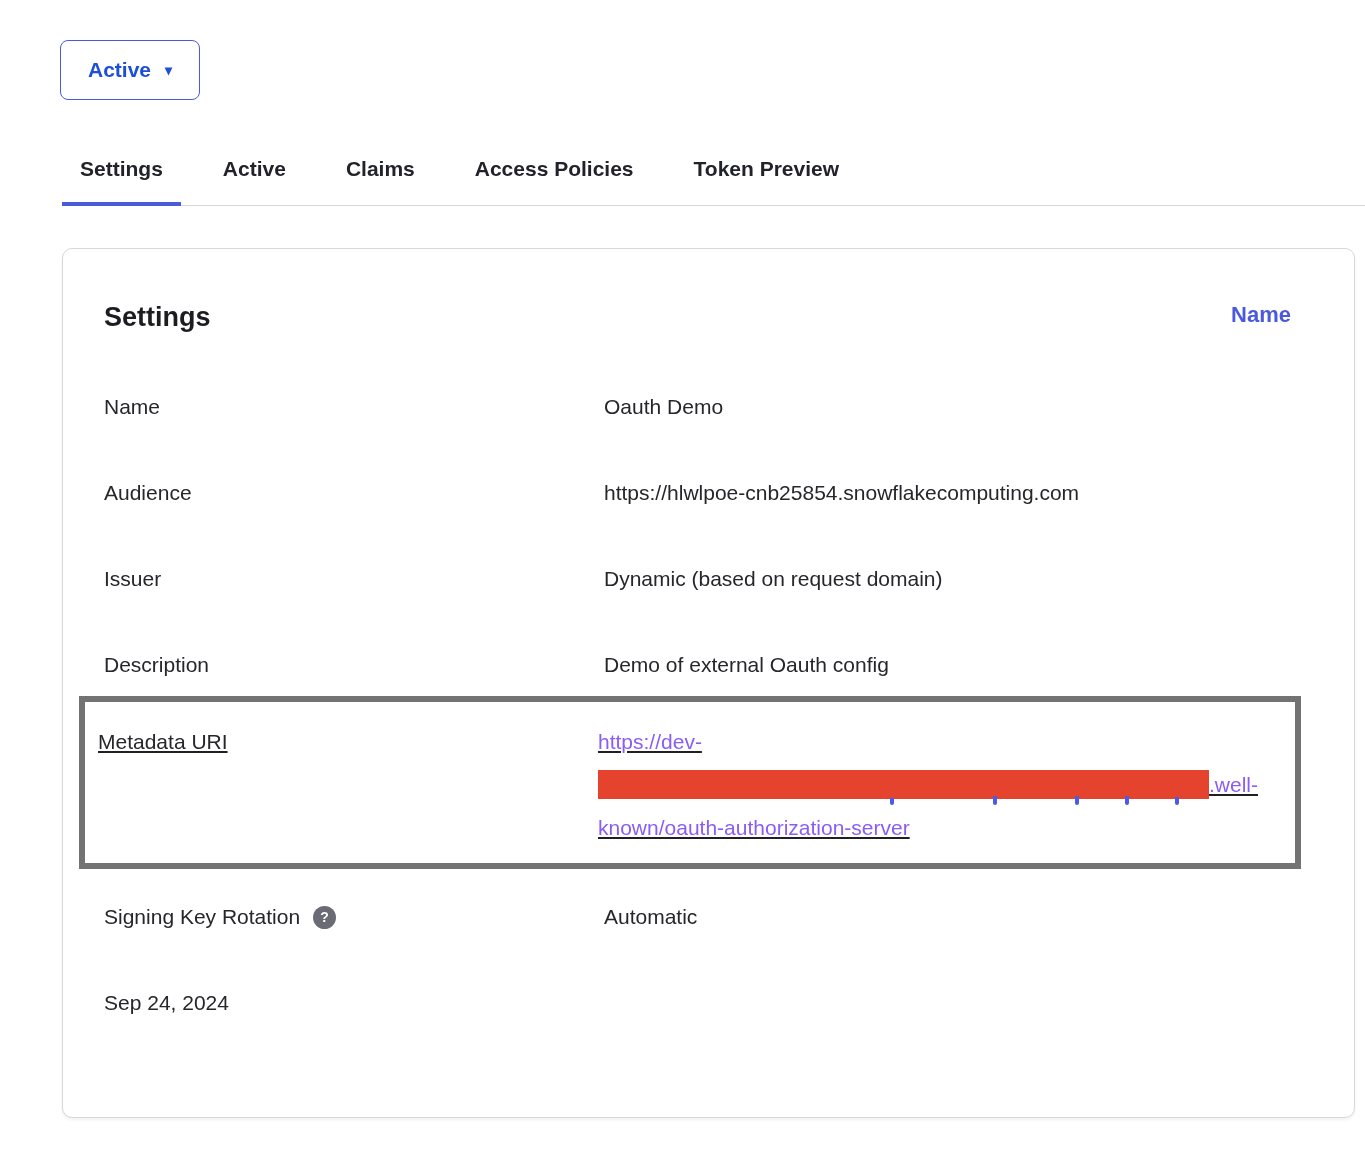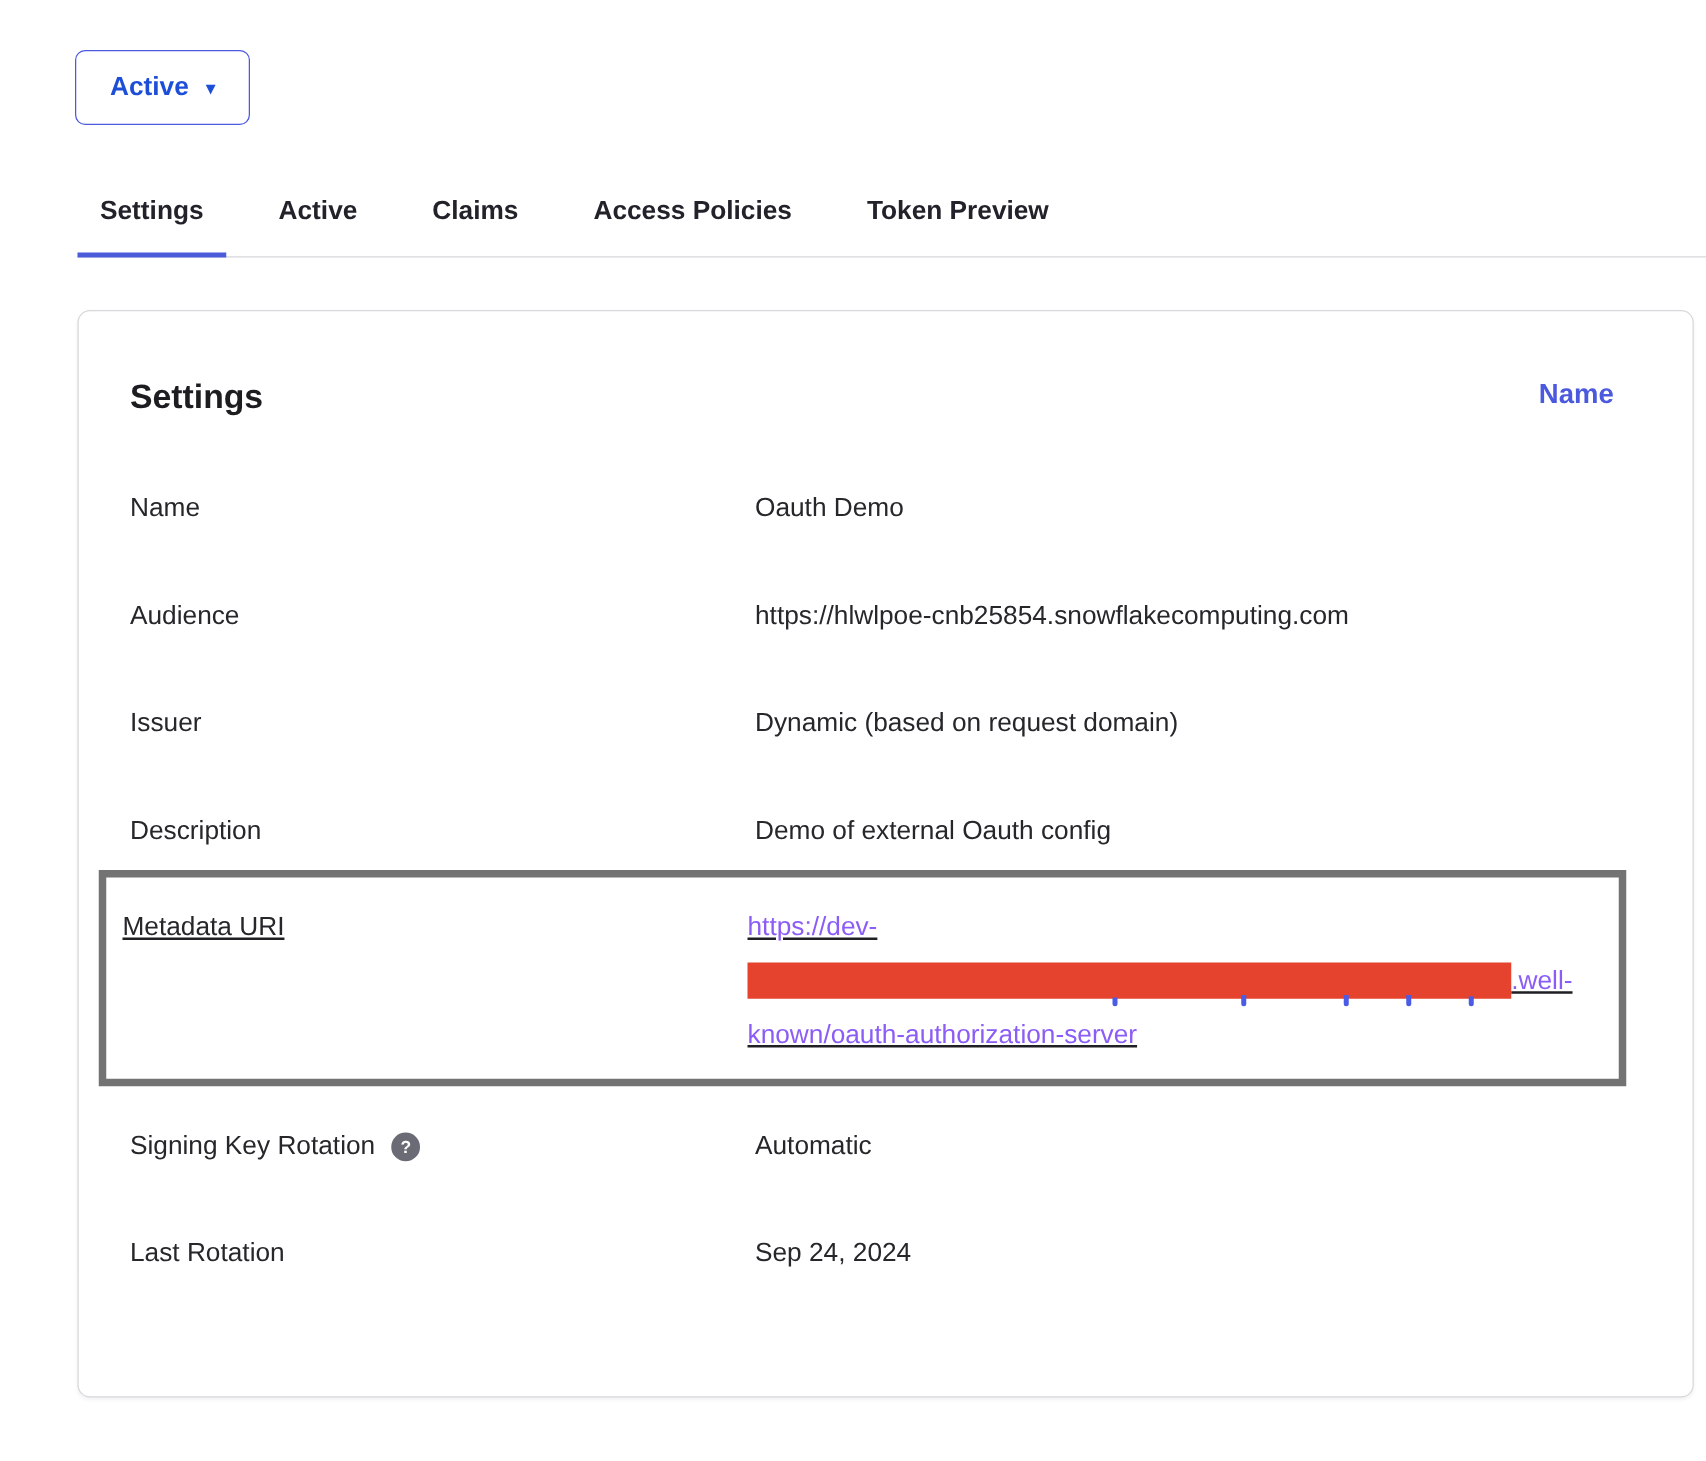--- a/index.html
+++ b/index.html
@@ -174,18 +174,17 @@
 
     <div class="field-row row-after-box">
       <div class="field-label">
         <span>Signing Key Rotation</span>
         <span class="help-icon">?</span>
       </div>
       <div class="field-value">Automatic</div>
     </div>
 
     <div class="field-row">
-      <div class="field-label">Last Rotation</div>
       <div class="field-value">Sep 24, 2024</div>
     </div>
 
   </div>
 </div>
 
 </body></html>

